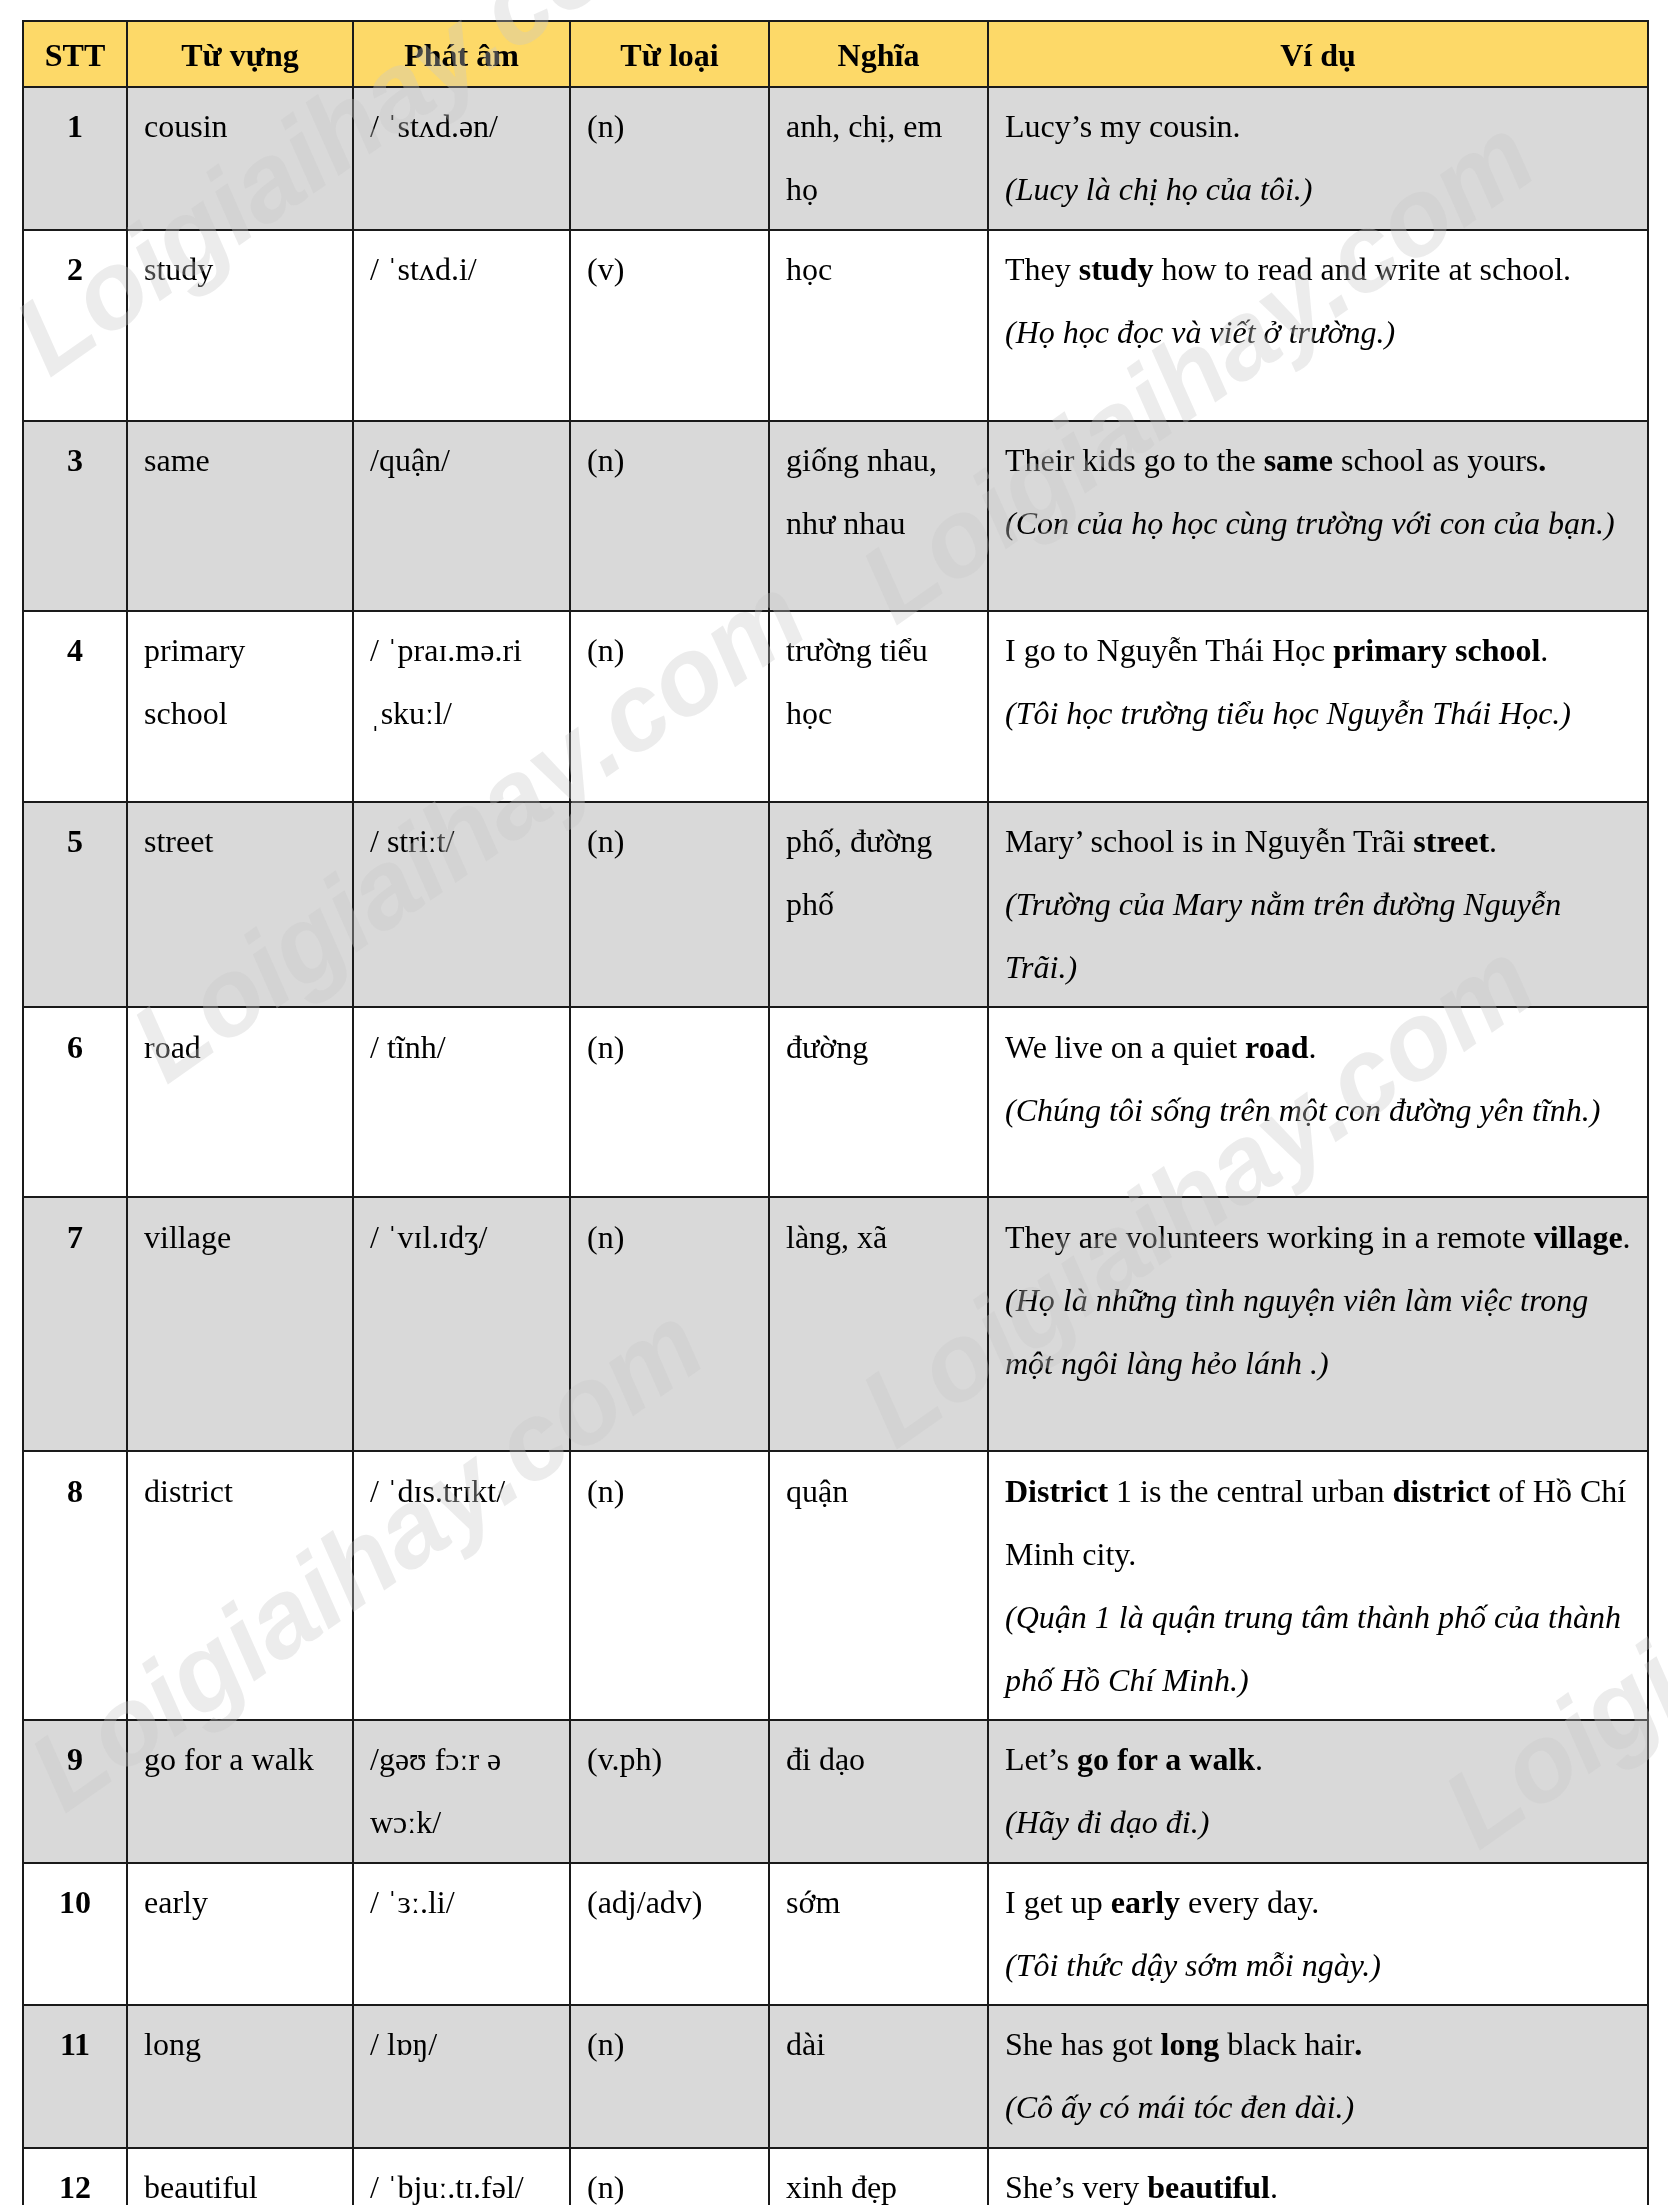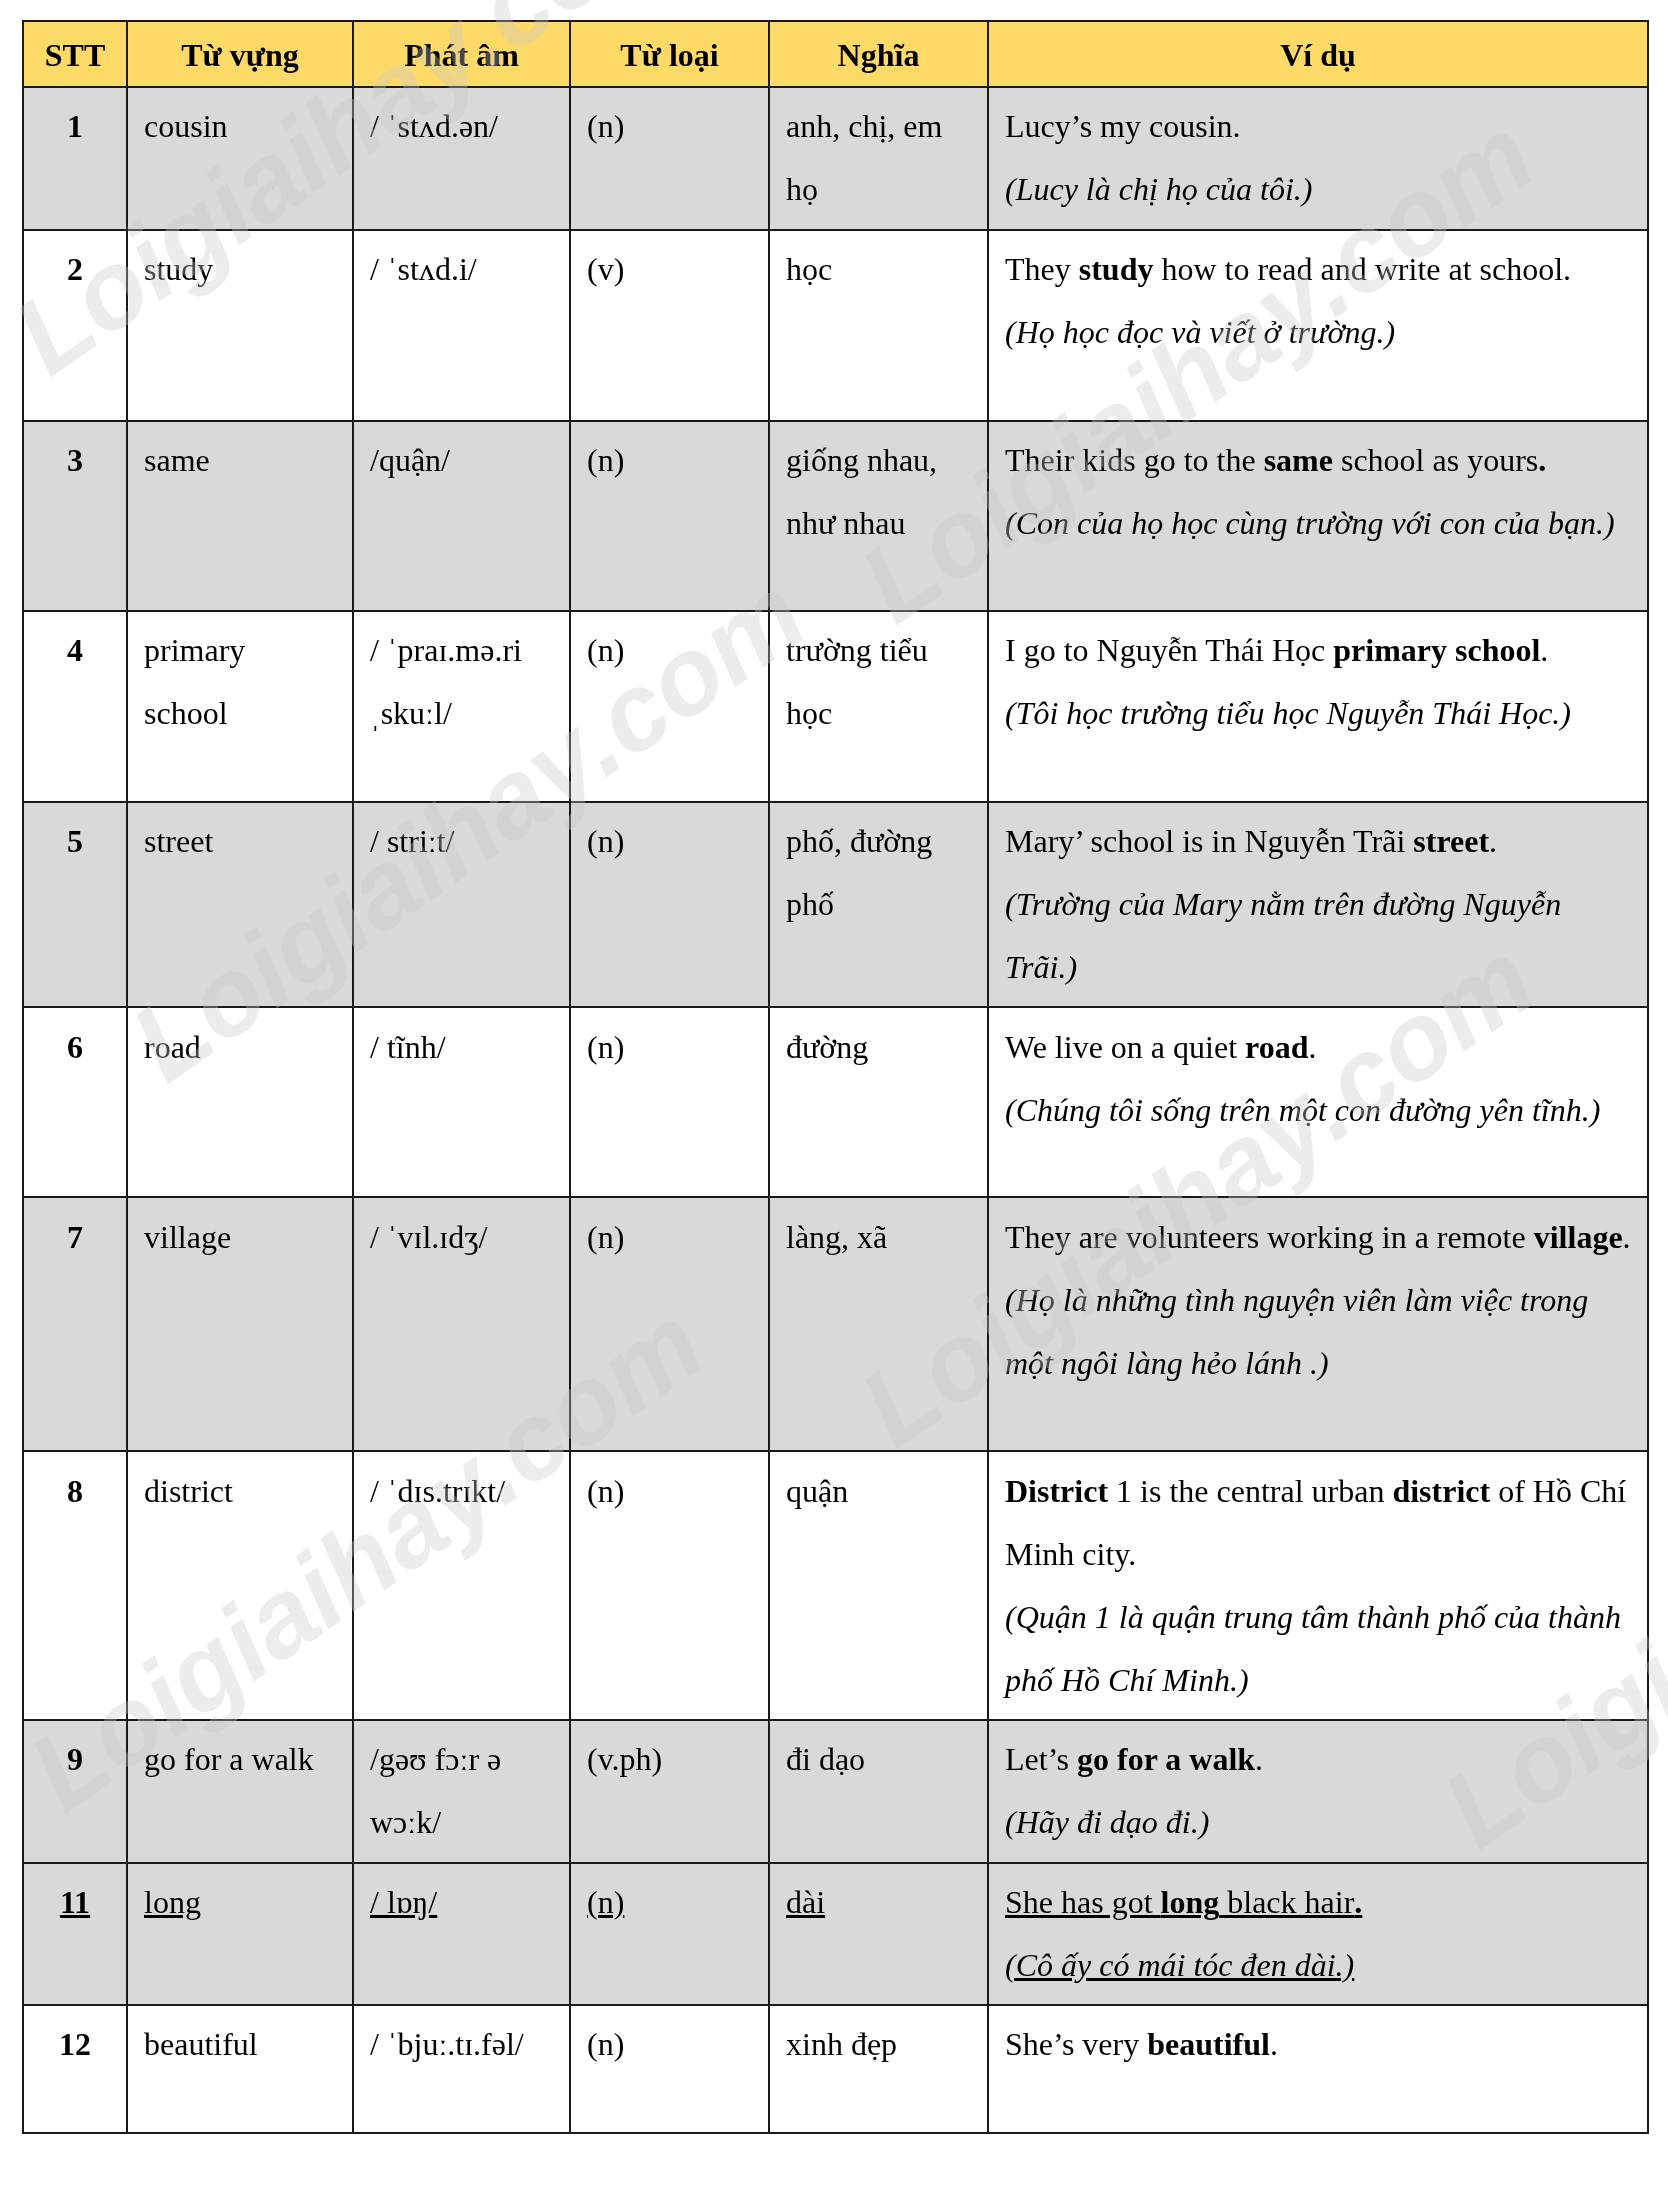--- a/index.html
+++ b/index.html
@@ -136,21 +136,32 @@
         <td class="stt">9</td>
         <td>go for a walk</td>
         <td> /gəʊ  fɔːr  ə wɔːk/</td>
         <td>(v.ph)</td>
         <td>đi dạo</td>
         <td>
           <span class="ex-line"><span>Let’s </span><b>go for a walk</b><span>.</span></span>
           <span class="ex-vi">(Hãy đi dạo đi.)</span>
         </td>
       </tr>
-      <tr class="gray" style="height: 127px; text-decoration: underline;">
+      <tr class="white" style="height: 127px;">
+        <td class="stt">10</td>
+        <td>early</td>
+        <td> / ˈɜː.li/</td>
+        <td>(adj/adv)</td>
+        <td>sớm</td>
+        <td>
+          <span class="ex-line"><span>I get up </span><b>early</b><span> every day.</span></span>
+          <span class="ex-vi">(Tôi thức dậy sớm mỗi ngày.)</span>
+        </td>
+      </tr>
+      <tr class="gray" style="height: 127px;">
         <td class="stt">11</td>
         <td>long</td>
         <td>/ lɒŋ/</td>
         <td>(n)</td>
         <td>dài</td>
         <td>
           <span class="ex-line"><span>She has got </span><b>long</b><span> black hair</span><b>.</b></span>
           <span class="ex-vi">(Cô ấy có mái tóc đen dài.)</span>
         </td>
       </tr>

